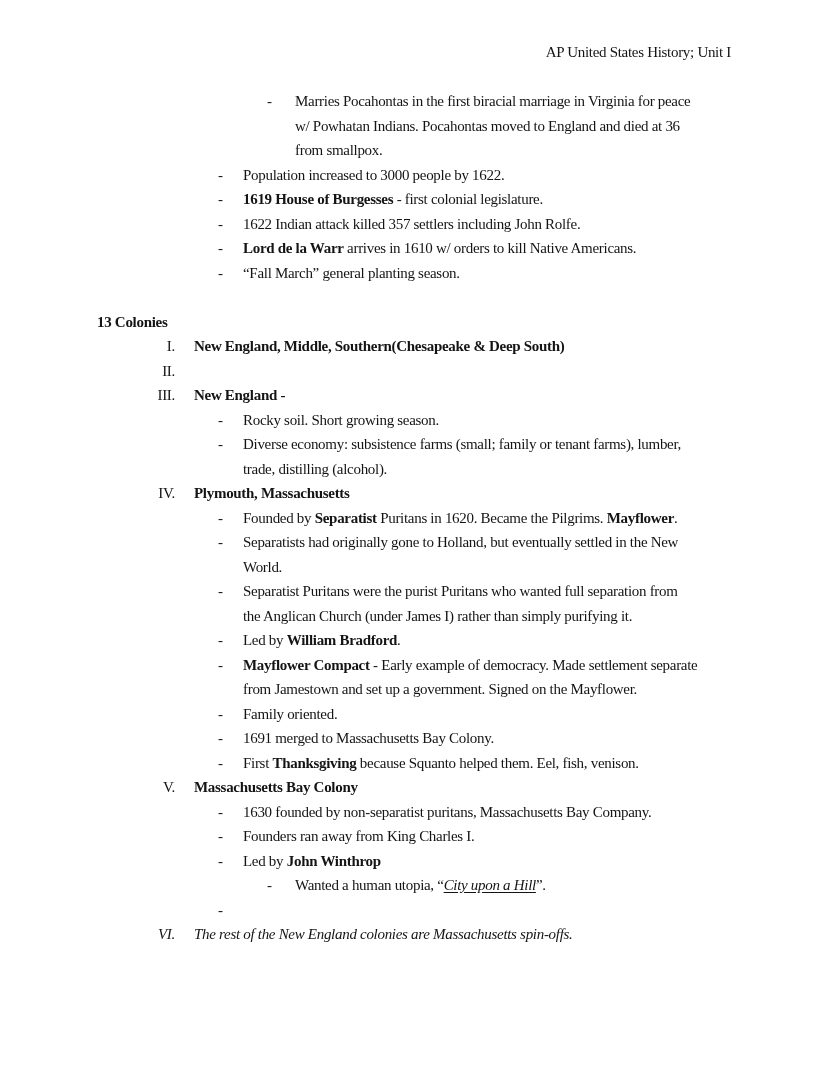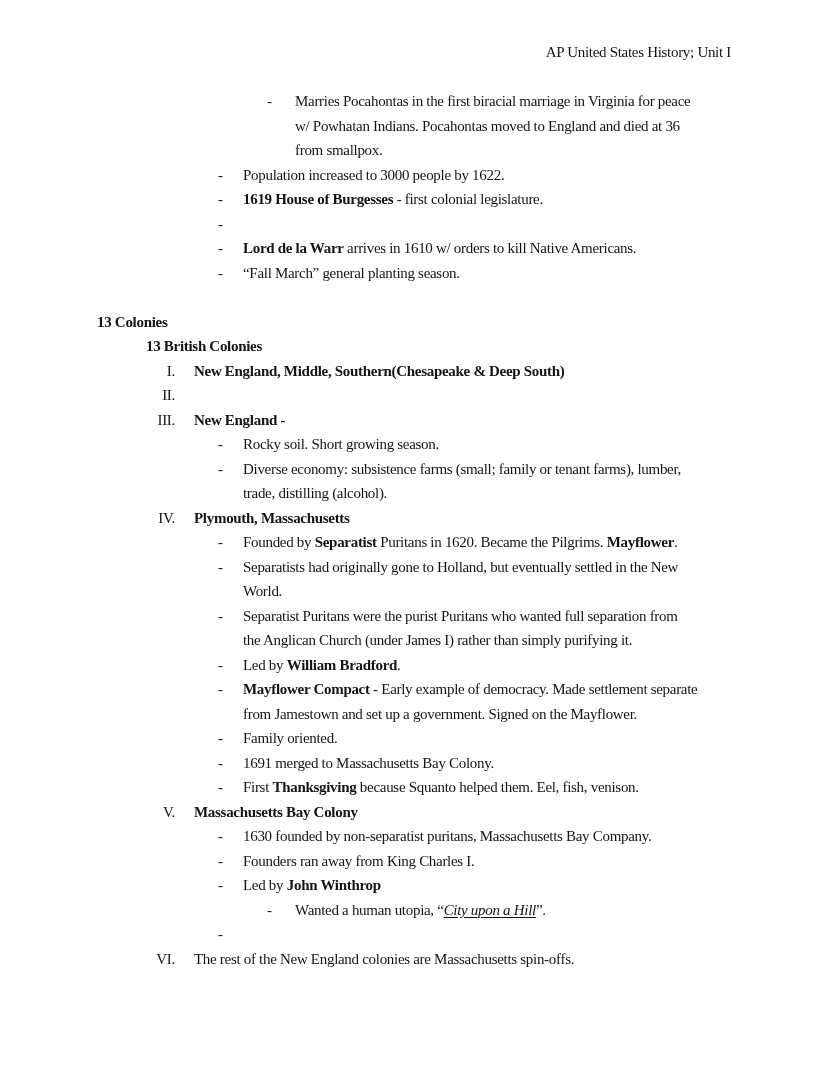--- a/index.html
+++ b/index.html
@@ -40,21 +40,21 @@
   
   .dash2 { padding-left: 170px; }
   .dash2 .marker { width: 28px; }
 
   .spacer { height: 24.5px; }
 
   .text { white-space: nowrap; }
 
   .b { font-weight: bold; text-align: right; }
   .u { text-decoration: underline; text-underline-offset: 2px; font-style: italic; }
-  .i { }
+  .i { font-style: italic; }
 </style>
 </head>
 <body>
 
 <div class="page">
   <div class="header">AP United States History; Unit I</div>
   <div id="doc">
       <div class="block dash2">
         <span class="marker">-</span>
         <span class="text"><span>Marries Pocahontas in the first biracial marriage in Virginia for peace</span><br><span>w/ Powhatan Indians. Pocahontas moved to England and died at 36</span><br><span>from smallpox.</span></span>
@@ -62,35 +62,33 @@
       <div class="block dash1">
         <span class="marker">-</span>
         <span class="text"><span>Population increased to 3000 people by 1622.</span></span>
       </div>
       <div class="block dash1">
         <span class="marker">-</span>
         <span class="text"><span class="b">1619 House of Burgesses</span><span> - first colonial legislature.</span></span>
       </div>
       <div class="block dash1">
         <span class="marker">-</span>
+        <span class="text"><span>1622 Indian attack killed 357 settlers including John Rolfe.</span></span>
       </div>
       <div class="block dash1">
         <span class="marker">-</span>
         <span class="text"><span class="b">Lord de la Warr</span><span> arrives in 1610 w/ orders to kill Native Americans.</span></span>
       </div>
       <div class="block dash1">
         <span class="marker">-</span>
         <span class="text"><span>“Fall March” general planting season.</span></span>
       </div>
       <div class="spacer"></div>
       <div class="block h0">
         <span class="text"><span class="b">13 Colonies</span></span>
-      </div>
-      <div class="block h1">
-        <span class="text"><span class="b">13 British Colonies</span></span>
       </div>
       <div class="block roman">
         <span class="marker">I.</span>
         <span class="text"><span class="b">New England, Middle, Southern(Chesapeake &amp; Deep South)</span></span>
       </div>
       <div class="block roman">
         <span class="marker">II.</span>
       </div>
       <div class="block roman">
         <span class="marker">III.</span>

